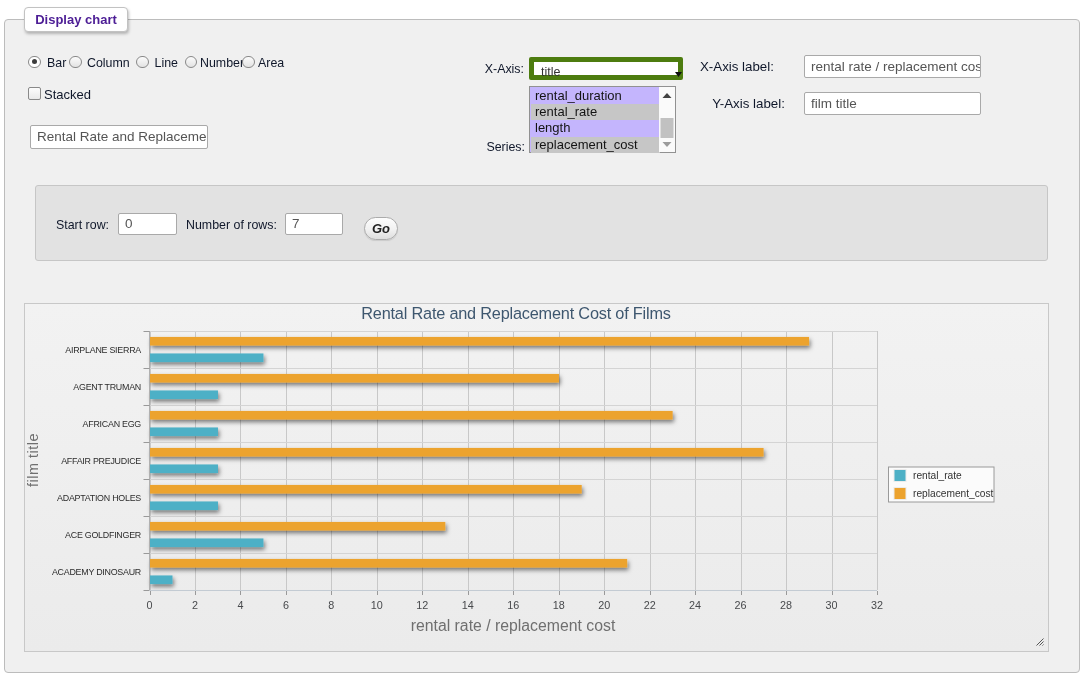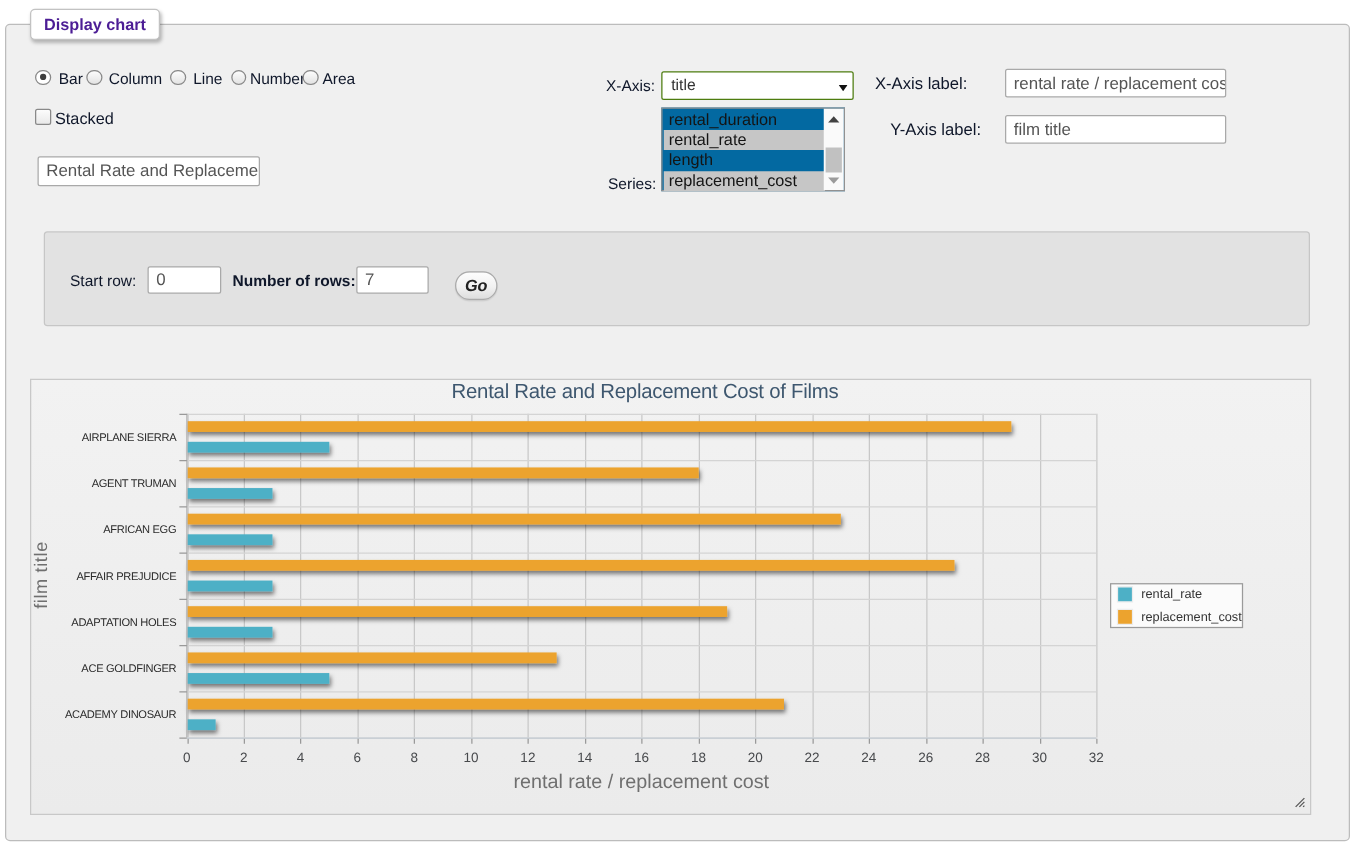--- a/index.html
+++ b/index.html
@@ -9,22 +9,22 @@
   #legendbox{left:24px;top:7px;width:104px;height:25px;background:#fff;border:1px solid #c2c2c2;border-radius:4px;box-shadow:1px 2px 3px rgba(0,0,0,.25);color:#4c1d95;font-weight:bold;font-size:13px;line-height:23px;text-align:center;}
   .lbl{font-size:12.4px;color:#0f172a;white-space:nowrap;}
   .radio{width:12.5px;height:12.5px;border-radius:50%;border:1px solid #898989;background:linear-gradient(180deg,#fcfcfc,#e3e3e3);}
   .radio.on{background:#fff;}
   .radio.on::after{content:"";position:absolute;left:2.75px;top:2.75px;width:5px;height:5px;border-radius:50%;background:#3d3d3d;}
   .checkbox{width:13px;height:13px;border:1px solid #898989;border-radius:2px;background:linear-gradient(180deg,#fcfcfc,#e9e9e9);}
   .tinput{background:#fff;border:1px solid #a9a9a9;border-radius:2px;font-size:13.5px;color:#555;line-height:21px;padding:0 0 0 6px;white-space:nowrap;overflow:hidden;}
   #grayband{left:35px;top:185px;width:1013px;height:76px;background:#e2e2e2;border:1px solid #c6c6c6;border-radius:3px;}
   #gobtn{left:364px;top:217px;width:34px;height:23px;border:1px solid #ababab;border-radius:12px;background:linear-gradient(180deg,#fdfdfd 0%,#f1f1f1 55%,#dedede 100%);text-align:center;font-size:13px;font-weight:bold;color:#222;line-height:21px;box-shadow:0 1px 1px rgba(0,0,0,.1);font-style:italic;}
   #chartbox{left:24px;top:303px;width:1025px;height:349px;border:1px solid #c8c8c8;background:linear-gradient(180deg,#f2f2f2,#ebebeb);}
-  #selectbox{left:529px;top:57px;width:154px;height:23px;background:#fff;border:1px solid #4d7c0f;border-radius:2px;font-size:12.5px;color:#333;line-height:21px;padding-left:7px;}
-  #listbox{left:529px;top:86px;width:147px;height:67px;background:#0369a1;border:1px solid #919191;font-size:13px;color:#141414;}
+  #selectbox{left:529px;top:57px;width:154px;height:23px;background:#fff;border:5px solid #4d7c0f;border-radius:2px;font-size:12.5px;color:#333;line-height:21px;padding-left:7px;}
+  #listbox{left:529px;top:86px;width:147px;height:67px;background:#c4b5fd;border:1px solid #919191;font-size:13px;color:#141414;}
   .opt{position:absolute;left:1px;width:129px;height:16.4px;line-height:16.4px;padding-left:4px;white-space:nowrap;}
   .opt.sel{background:#c6c6c6;}
 </style>
 </head>
 <body>
 <div class="abs" id="fieldset"></div>
 <div class="abs" id="legendbox">Display chart</div>
 
 <div class="abs radio on" style="left:28px;top:55.5px;"></div>
 <div class="abs lbl" style="left:47px;top:55.5px;">Bar</div>
@@ -65,21 +65,21 @@
 </div>
 
 <div class="abs lbl" style="left:700px;top:59px;width:97px;text-align:left;font-size:13.3px;">X-Axis label:</div>
 <div class="abs tinput" style="left:804px;top:55px;width:177px;height:23px;">rental rate / replacement cost</div>
 <div class="abs lbl" style="left:700px;top:96px;width:97px;text-align:center;font-size:13.3px;">Y-Axis label:</div>
 <div class="abs tinput" style="left:804px;top:92px;width:177px;height:23px;">film title</div>
 
 <div class="abs" id="grayband"></div>
 <div class="abs lbl" style="left:56px;top:217.5px;">Start row:</div>
 <div class="abs tinput" style="left:118px;top:213px;width:59px;height:22px;line-height:20px;">0</div>
-<div class="abs lbl" style="left:186px;top:217.5px;font-weight:bold;">Number of rows:</div>
+<div class="abs lbl" style="left:186px;top:217.5px;">Number of rows:</div>
 <div class="abs tinput" style="left:285px;top:213px;width:58px;height:22px;line-height:20px;">7</div>
 <div class="abs" id="gobtn">Go</div>
 
 <div class="abs" id="chartbox"></div>
 <svg class="abs" style="left:24px;top:303px;" width="1025" height="349" viewBox="24 303 1025 349">
   <defs>
     <filter id="sh" x="-20%" y="-60%" width="140%" height="260%">
       <feDropShadow dx="1.3" dy="2.6" stdDeviation="1.9" flood-color="#000" flood-opacity="0.5"></feDropShadow>
     </filter>
   </defs>

